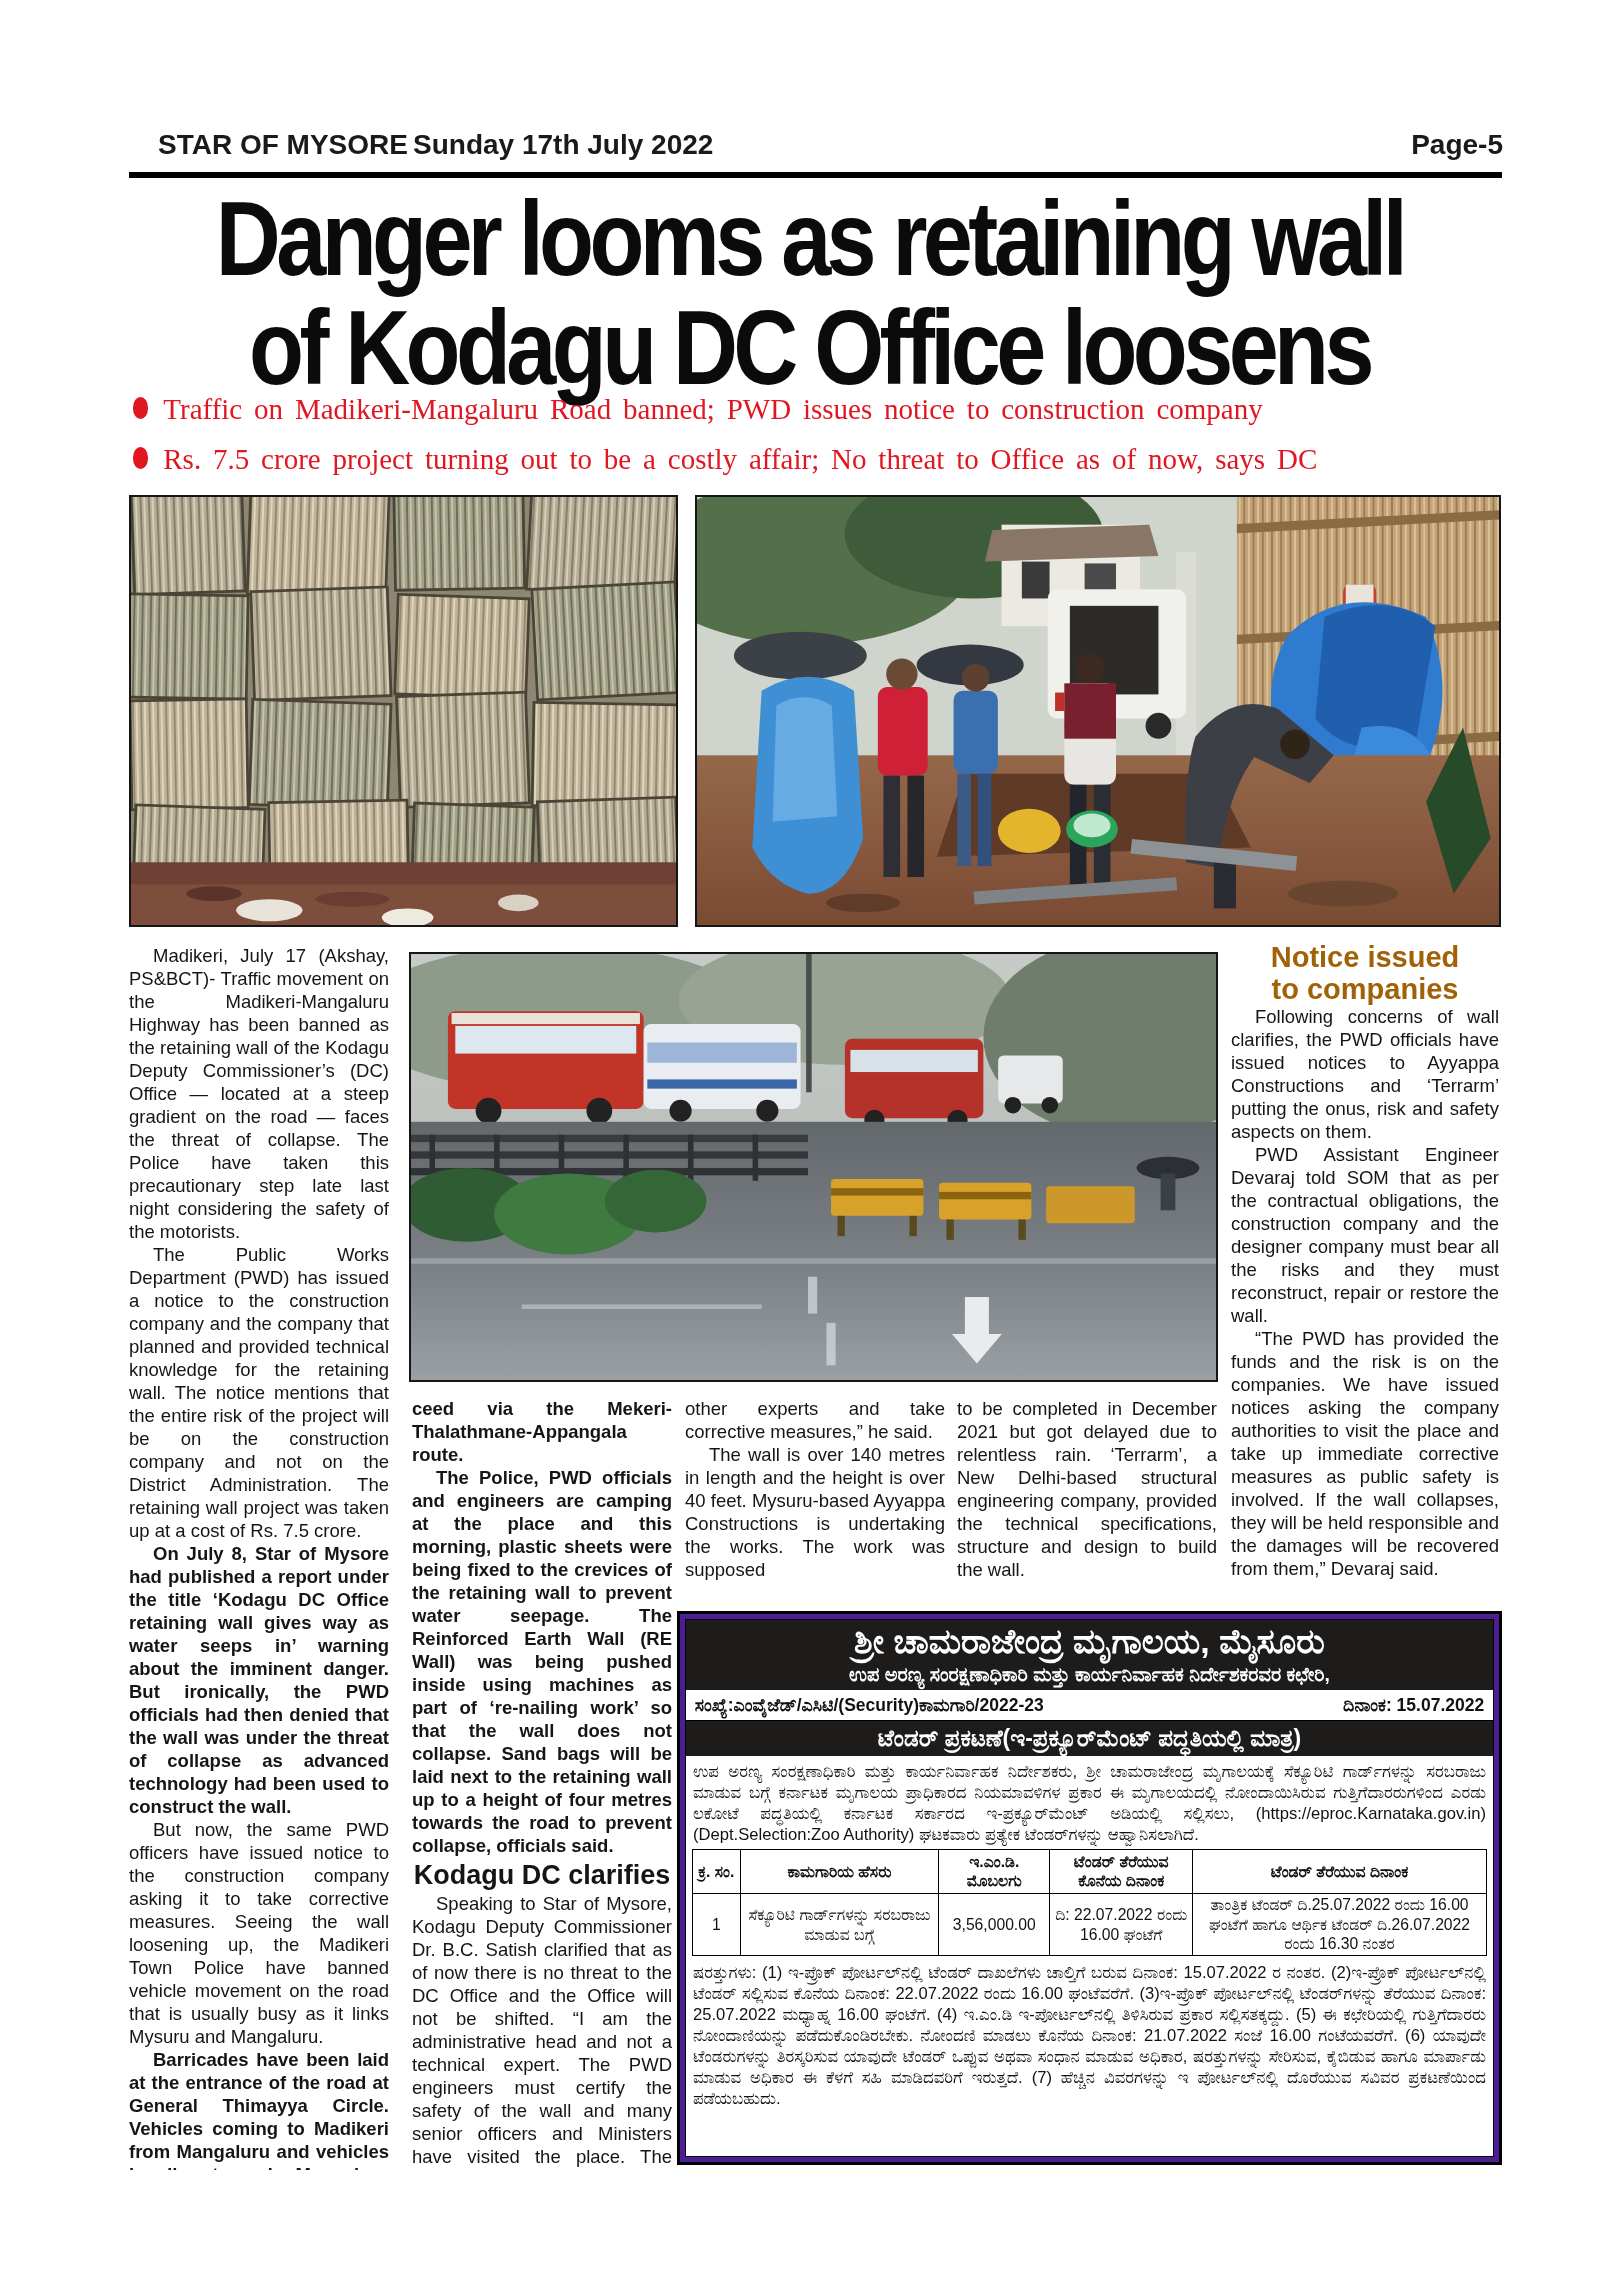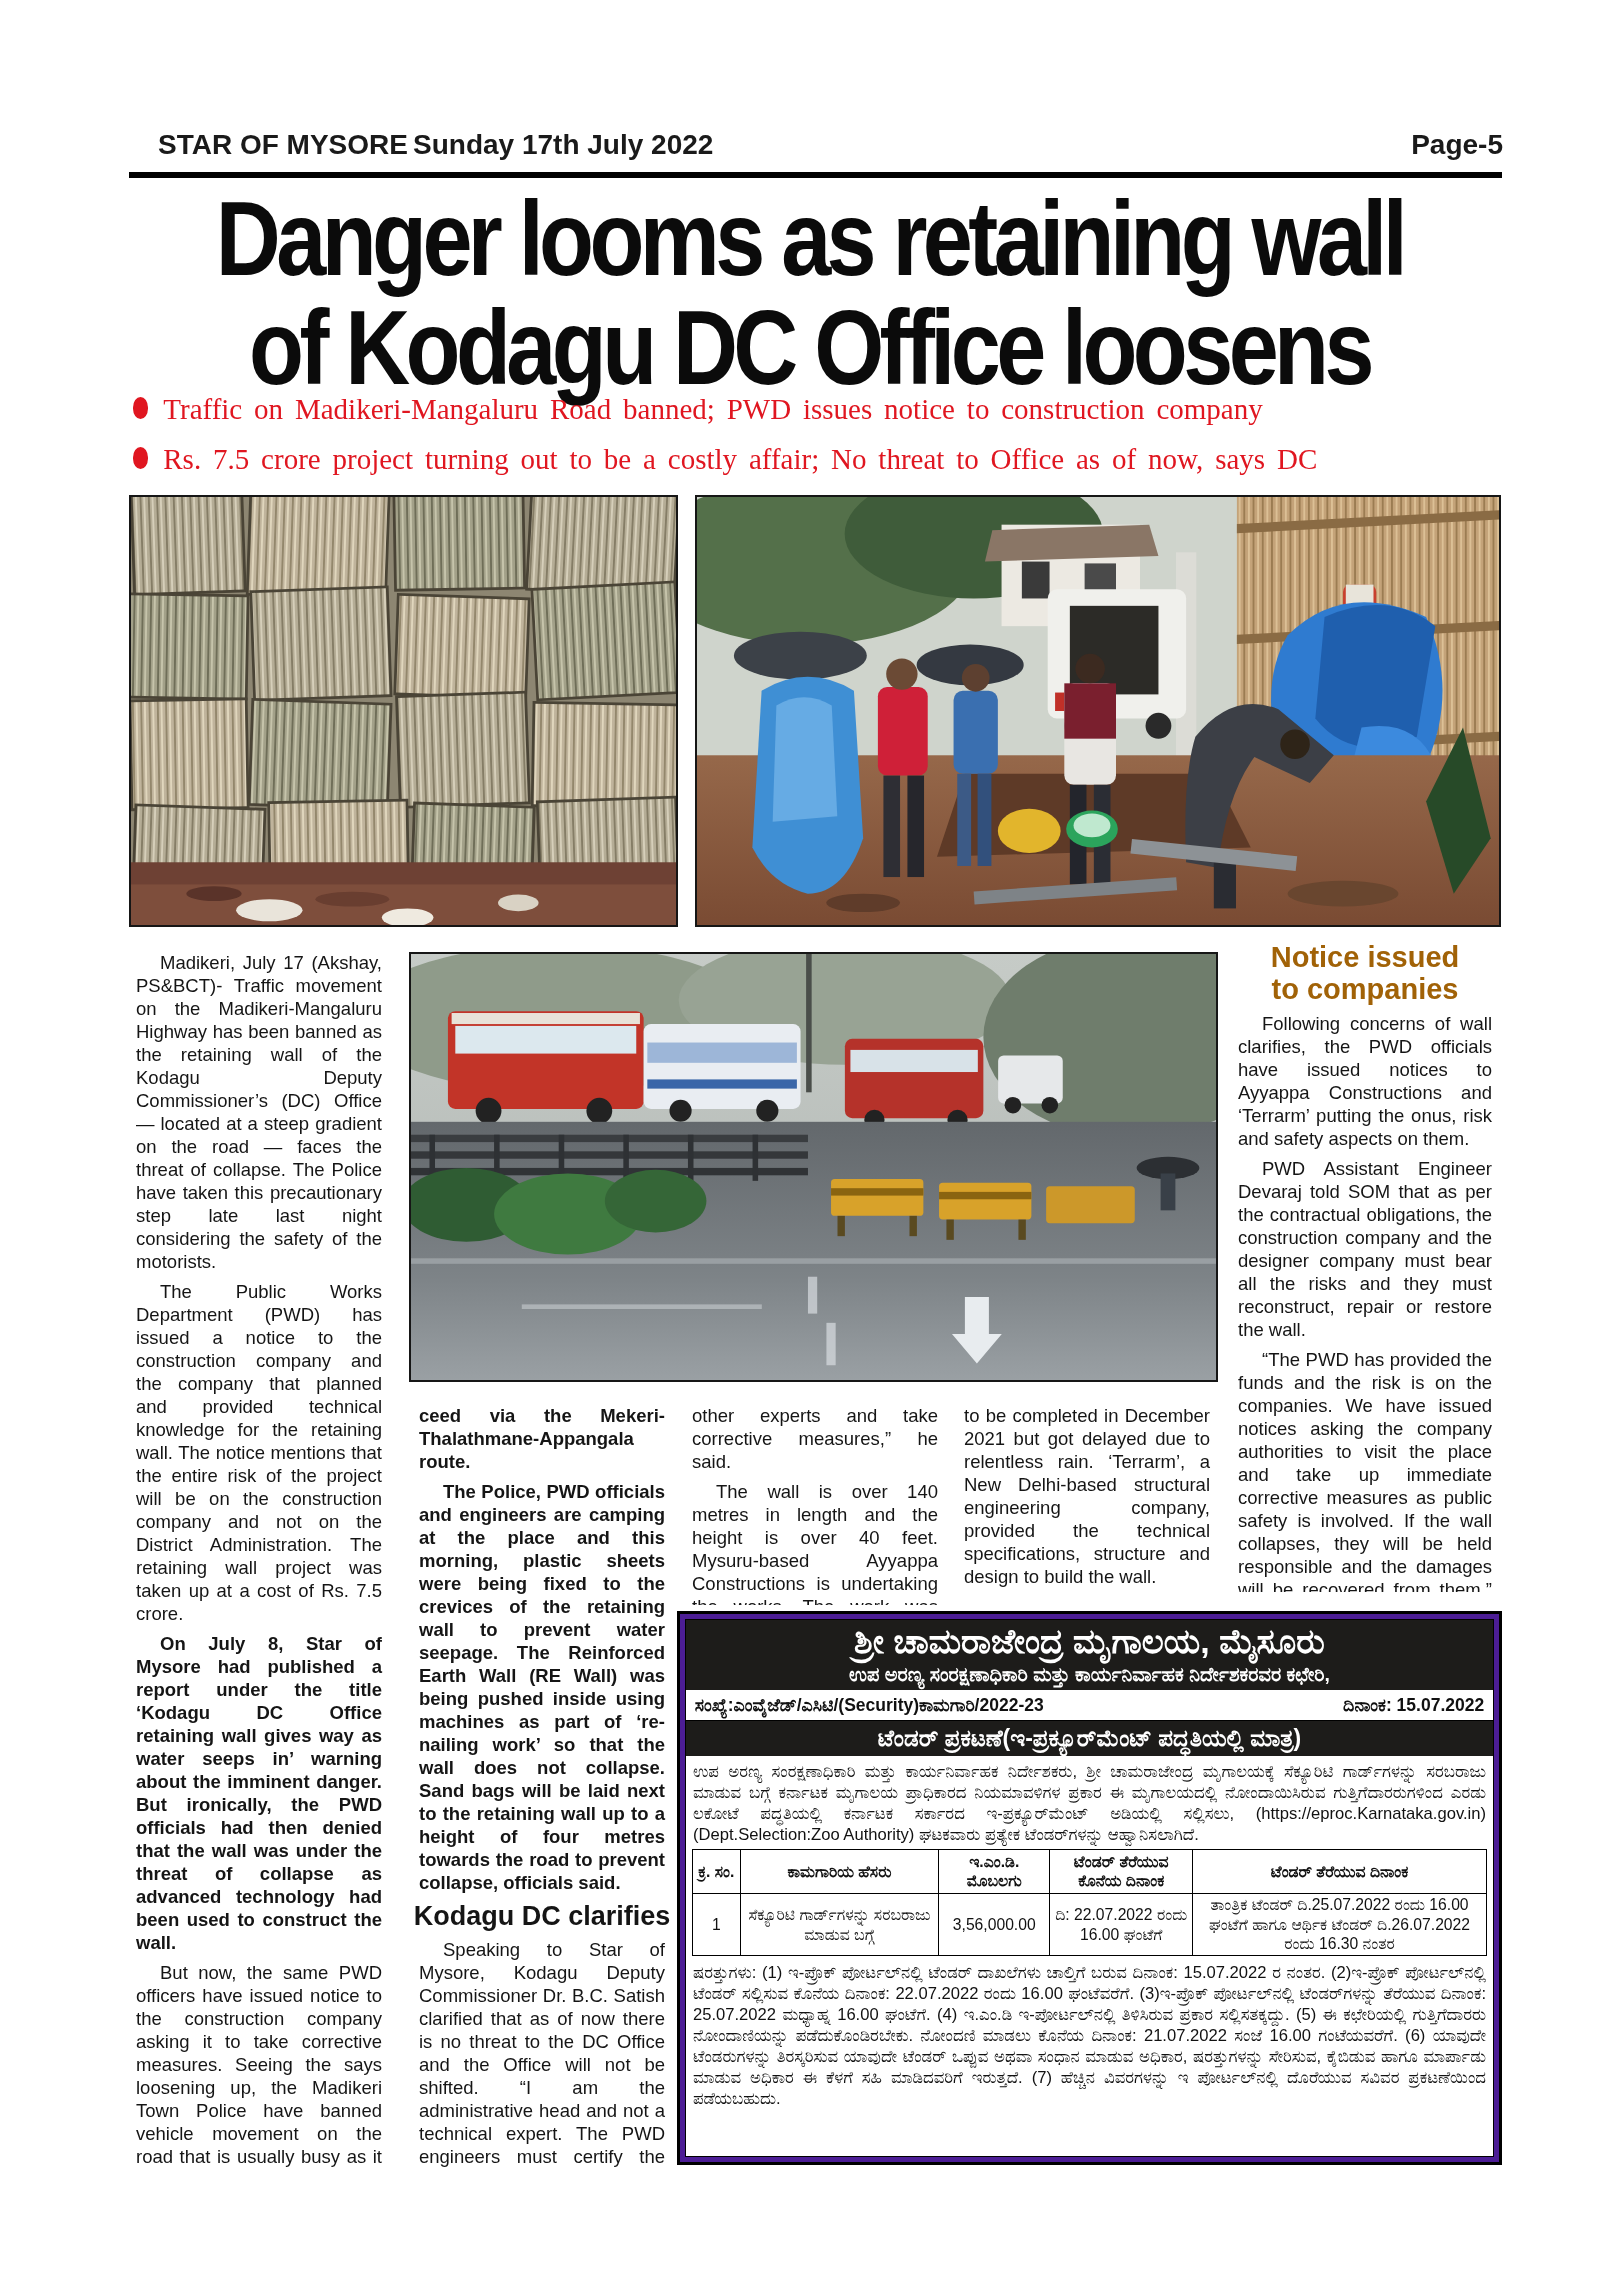--- a/index.html
+++ b/index.html
@@ -22,21 +22,21 @@
   .bullet{width:15.7px;height:22px;border-radius:50%;background:#e01620;margin:5.5px 14.8px 0 1.8px;flex:0 0 auto;}
   .subtext{font-family:"Liberation Serif",serif;font-size:29px;line-height:37px;color:#e01620;word-spacing:4.6px;white-space:nowrap;}
   
   .photo{border:2.8px solid #161616;overflow:hidden;background:#cfcfcf;}
   .photo svg{display:block;width:100%;height:100%;}
   .photo-left{top:495px;left:129px;width:545px;height:428px;}
   .photo-right{top:495px;left:695px;width:802px;height:428px;}
   .photo-mid{top:952px;left:409px;width:805px;height:426px;}
   
   .col{font-size:18.5px;line-height:23px;text-align:justify;color:#151515;overflow:hidden;}
-  .col p{margin:7px;text-indent:24px;}
+  .col p{margin:0;text-indent:24px;}
   .col p.nofirst{text-indent:0;}
   .b{font-weight:bold;}
   .col-1{top:944px;left:129px;width:260px;height:1226px;}
   .col-2{top:1397px;left:412px;width:260px;height:775px;}
   .col-3{top:1397px;left:685px;width:260px;height:208px;}
   .col-4{top:1397px;left:957px;width:260px;height:217px;}
   .col-5{top:941px;left:1231px;width:268px;height:651px;}
   .mini-head{font-weight:bold;font-size:27px;line-height:30px;text-align:center;text-indent:0 !important;margin:2.8px 0 1.8px 0 !important;}
   .notice-title{font-weight:bold;font-size:29px;line-height:32px;text-align:center;color:#a16207;margin-bottom:0;}
   
@@ -265,21 +265,21 @@
       <polygon points="600,372 626,372 626,412 640,412 613,444 586,412 600,412" fill="#e8ecef"></polygon>
       <rect x="430" y="350" width="10" height="40" fill="#d8dde1" opacity="0.7"></rect>
       <rect x="450" y="400" width="10" height="46" fill="#d8dde1" opacity="0.7"></rect>
     </svg>
   </div>
 
   <div class="abs col col-1">
     <p>Madikeri, July 17 (Akshay, PS&amp;BCT)- Traffic movement on the Madikeri-Mangaluru Highway has been banned as the retaining wall of the Kodagu Deputy Commissioner’s (DC) Office — located at a steep gradient on the road — faces the threat of collapse. The Police have taken this precautionary step late last night considering the safety of the motorists.</p>
     <p>The Public Works Department (PWD) has issued a notice to the construction company and the company that planned and provided technical knowledge for the retaining wall. The notice mentions that the entire risk of the project will be on the construction company and not on the District Administration. The retaining wall project was taken up at a cost of Rs. 7.5 crore.</p>
     <p class="b">On July 8, Star of Mysore had published a report under the title ‘Kodagu DC Office retaining wall gives way as water seeps in’ warning about the imminent danger. But ironically, the PWD officials had then denied that the wall was under the threat of collapse as advanced technology had been used to construct the wall.</p>
-    <p>But now, the same PWD officers have issued notice to the construction company asking it to take corrective measures. Seeing the says loosening up, the Madikeri Town Police have banned vehicle movement on the road that is usually busy as it links Mysuru and Mangaluru.</p>
+    <p>But now, the same PWD officers have issued notice to the construction company asking it to take corrective measures. Seeing the wall loosening up, the Madikeri Town Police have banned vehicle movement on the road that is usually busy as it links Mysuru and Mangaluru.</p>
     <p class="b">Barricades have been laid at the entrance of the road at General Thimayya Circle. Vehicles coming to Madikeri from Mangaluru and vehicles heading towards Mangaluru have been directed to pro-</p>
   </div>
 
   <div class="abs col col-2">
     <p class="b nofirst">ceed via the Mekeri-Thalathmane-Appangala route.</p>
     <p class="b">The Police, PWD officials and engineers are camping at the place and this morning, plastic sheets were being fixed to the crevices of the retaining wall to prevent water seepage. The Reinforced Earth Wall (RE Wall) was being pushed inside using machines as part of ‘re-nailing work’ so that the wall does not collapse. Sand bags will be laid next to the retaining wall up to a height of four metres towards the road to prevent collapse, officials said.</p>
     <p class="mini-head">Kodagu DC clarifies</p>
     <p>Speaking to Star of Mysore, Kodagu Deputy Commissioner Dr. B.C. Satish clarified that as of now there is no threat to the DC Office and the Office will not be shifted. “I am the administrative head and not a technical expert. The PWD engineers must certify the safety of the wall and many senior officers and Ministers have visited the place. The PWD must consult structural engineers, soil engineers and</p>
   </div>
 

